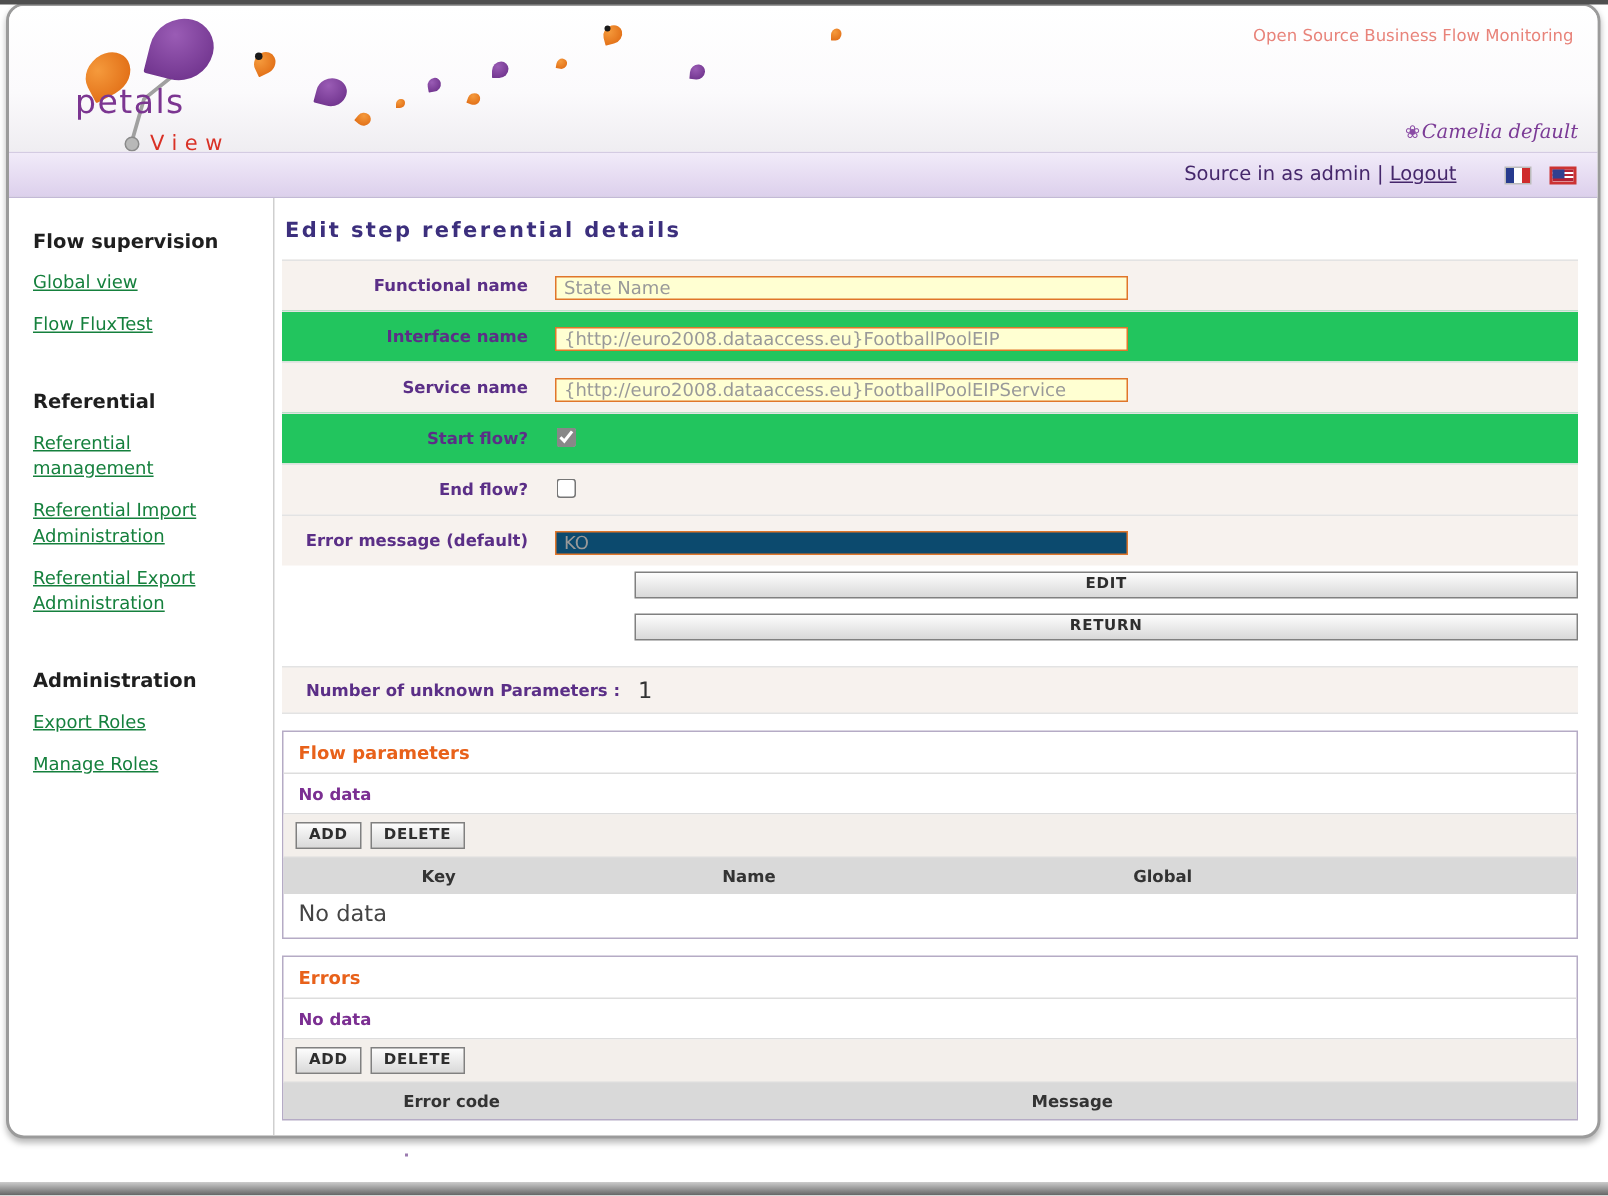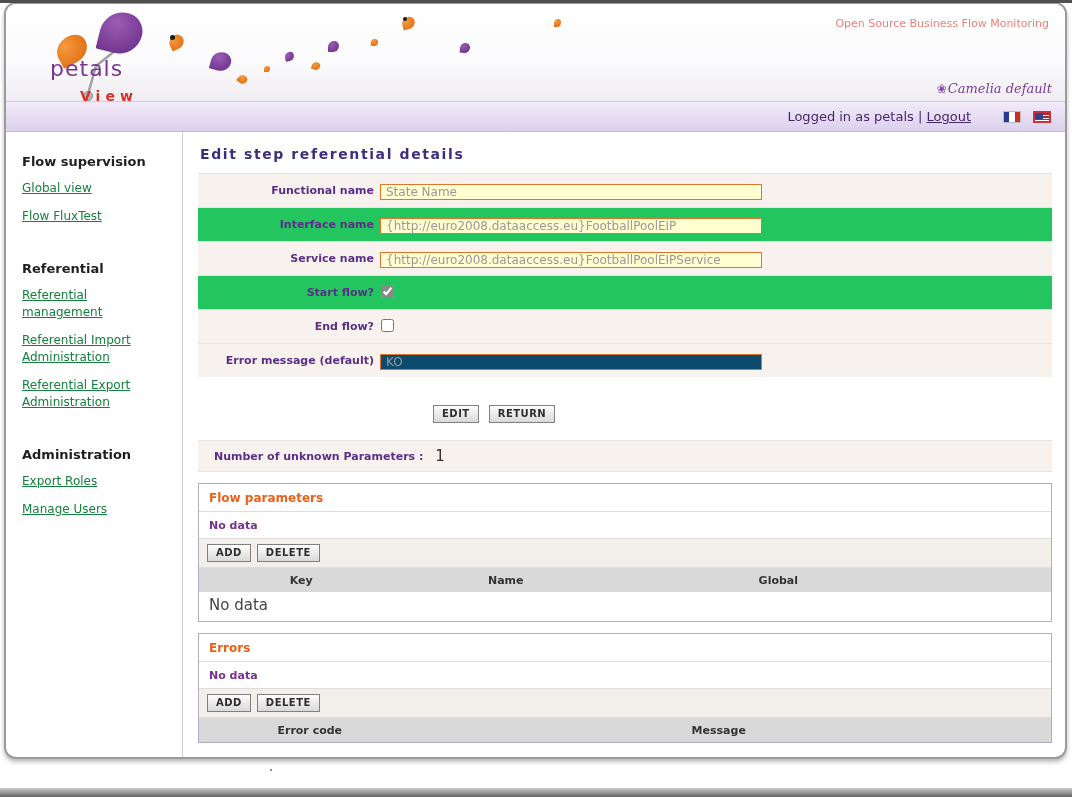--- a/index.html
+++ b/index.html
@@ -24,21 +24,21 @@
   
   .header { position:relative; height:97px; background:linear-gradient(#ffffff 0%, #fbfafc 60%, #efedf1 100%); }
   .logo { position:absolute; left:38px; top:4px; width:150px; height:93px; }
   .petal { position:absolute; border-radius:58% 46% 58% 4%; }
   .petal.purple { background:radial-gradient(circle at 35% 30%, #9a5cb5, #662a84); }
   .petal.orange { background:radial-gradient(circle at 35% 30%, #f59a3c, #dd650e); }
   .logo .petal-purple-big { left:56px; top:4px;  width:42px; height:42px; transform:rotate(14deg); }
   .logo .petal-orange-big { left:12px; top:28px; width:32px; height:27px; transform:rotate(-28deg); }
   .logo-stems { position:absolute; left:0; top:0; }
   .logo-brand { position:absolute; left:6px;  top:48px; font-size:22px; color:#7b3591; letter-spacing:1px; }
-  .logo-sub   { position:absolute; left:36px; top:80px; font-size:14px; font-weight:bold; color:#d93025; letter-spacing:5px; }
+  .logo-sub   { position:absolute; left:56px; top:80px; font-size:14px; font-weight:normal; color:#d93025; letter-spacing:5px; }
   .petal-dot { position:absolute; width:5px; height:5px; border-radius:50%; background:#1a1a1a; }
   .tagline { position:absolute; top:13px; right:16px; font-size:11px; color:#e8837a; }
   .edition { position:absolute; bottom:5px; right:13px; font-size:13px; font-style:italic;
              font-family:"DejaVu Serif", serif; color:#7b3b96; }
   .edition .flower { font-style:normal; font-size:12px; color:#8a4ba5; margin-right:1px; }
 
   
   .loginbar {
     height:31px; display:flex; align-items:center; justify-content:flex-end;
     background:linear-gradient(#f1ebf9 0%, #e6dcf2 55%, #dcd0ec 100%);
@@ -55,38 +55,38 @@
 
   
   .body-row { display:flex; height:625px; }
   .sidebar { width:177px; border-right:1px solid #cfcfcf; padding-top:10px; flex-shrink:0; }
   .side-heading { font-size:13px; font-weight:bold; color:#1f1f1f; margin:14px 0 4px 16px; }
   .side-heading:first-child { margin-top:12px; }
   .side-link { display:block; font-size:12px; color:#15803d; text-decoration:underline;
                margin:11px 16px 0 16px; line-height:17px; }
   .side-gap { height:22px; }
 
-  .main { flex:1; padding:12px 13px 0 5px;margin-left:10px; }
+  .main { flex:1; padding:12px 13px 0 5px; }
   .page-title { font-size:14px; font-weight:bold; color:#3c2f7d; letter-spacing:1.6px; margin:2px 0 11px 2px; }
 
   
   .form-row { display:flex; align-items:center; min-height:34px; border-top:1px solid #e3e3e3; background:#22c55e; }
   .form-row:last-of-type { border-bottom:1px solid #e3e3e3; }
   .form-row.shaded { background:#f7f2ee; }
-  .form-label { width:182px; text-align:right; padding-right:6px; font-size:11px; font-weight:bold; color:#5b2f87; flex-shrink:0; }
+  .form-label { width:182px; text-align:right; padding-right:18px; font-size:11px; font-weight:bold; color:#5b2f87; flex-shrink:0; }
   .form-control { flex:1; padding:5px 0; }
   .text-input { width:382px; height:16px; border:1px solid #e0762a; background:#ffffd2;
                 color:#999999; font-size:12px; padding:1px 5px; font-family:"DejaVu Sans", sans-serif; }
   .text-input.white-bg { background:#0c4a6e; }
   .cbx { width:13px; height:13px; margin-left:1px; accent-color:#888; }
 
   .btn { font-size:10px; font-weight:bold; color:#2e2e2e; letter-spacing:0.5px;
          background:linear-gradient(#fdfdfd, #d9d9d9); border:1px solid #808080;
          padding:2px 8px 3px; cursor:pointer; font-family:"DejaVu Sans", sans-serif; }
-  .form-buttons { padding:28px 0 12px 235px; display:flex; gap:10px; }
+  .form-buttons { padding:4px 0 12px 235px; display:flex; gap:10px;flex-direction:column; }
 
   .params-count-row { background:#f7f2ee; border-top:1px solid #e3e3e3; border-bottom:1px solid #e3e3e3;
                       height:32px; display:flex; align-items:center; margin-top:5px; }
   .params-count-label { font-size:11px; font-weight:bold; color:#5b2f87; padding-left:16px; }
   .params-count-value { font-size:15px; color:#333333; margin-left:12px; }
 
   
   .section-box { border:1px solid #b5abc5; margin-top:11px; background:#ffffff; }
   .section-title  { font-size:12px; font-weight:bold; color:#e8611a; padding:7px 10px 6px; border-bottom:1px solid #dddddd; }
   .section-nodata { font-size:11px; font-weight:bold; color:#7b2f92; padding:7px 10px 6px; border-bottom:1px solid #dddddd; }
@@ -131,41 +131,41 @@
     <div class="petal orange" style="left:396px;top:13px;width:13px;height:12px;transform:rotate(-15deg);"></div>
     <div class="petal-dot" style="left:397px;top:13px;width:4px;height:4px;"></div>
     <div class="petal purple" style="left:454px;top:39px;width:10px;height:10px;transform:rotate(5deg);"></div>
     <div class="petal orange" style="left:548px;top:15px;width:7px;height:8px;"></div>
 
     <div class="tagline">Open Source Business Flow Monitoring</div>
     <div class="edition"><span class="flower">❀</span><span>Camelia default</span></div>
   </div>
 
   <div class="loginbar">
-    <span class="login-text"><span>Logged in as petals</span><span> | </span><a href="#">Logout</a></span>
+    <span class="login-text"><span>Source in as admin</span><span> | </span><a href="#">Logout</a></span>
     <span style="width:12px"></span>
     <span class="flag flag-fr"></span>
     <span class="flag flag-us"></span>
   </div>
 
   <div class="body-row">
 
     <div class="sidebar">
       <div class="side-heading">Flow supervision</div>
       <a href="#" class="side-link">Global view</a>
       <a href="#" class="side-link">Flow FluxTest</a>
       <div class="side-gap"></div>
       <div class="side-heading">Referential</div>
       <a href="#" class="side-link">Referential management</a>
       <a href="#" class="side-link">Referential Import Administration</a>
       <a href="#" class="side-link">Referential Export Administration</a>
       <div class="side-gap"></div>
       <div class="side-heading">Administration</div>
       <a href="#" class="side-link">Export Roles</a>
-      <a href="#" class="side-link">Manage Users</a>
+      <a href="#" class="side-link">Manage Roles</a>
     </div>
 
     <div class="main">
       <div class="page-title">Edit step referential details</div>
 
       <div class="form-row shaded">
         <div class="form-label">Functional name</div>
         <div class="form-control"><input class="text-input" value="State Name" style=""></div>
       </div>
       <div class="form-row">

